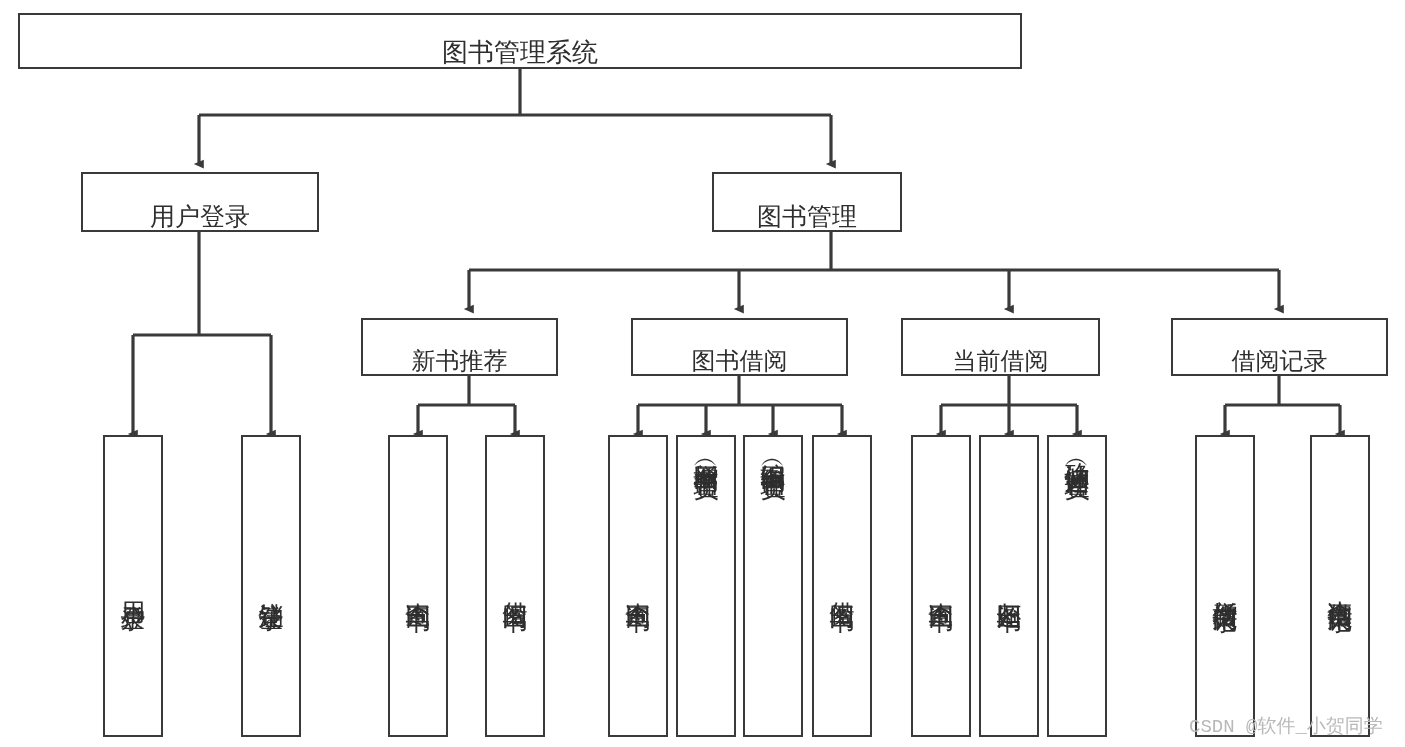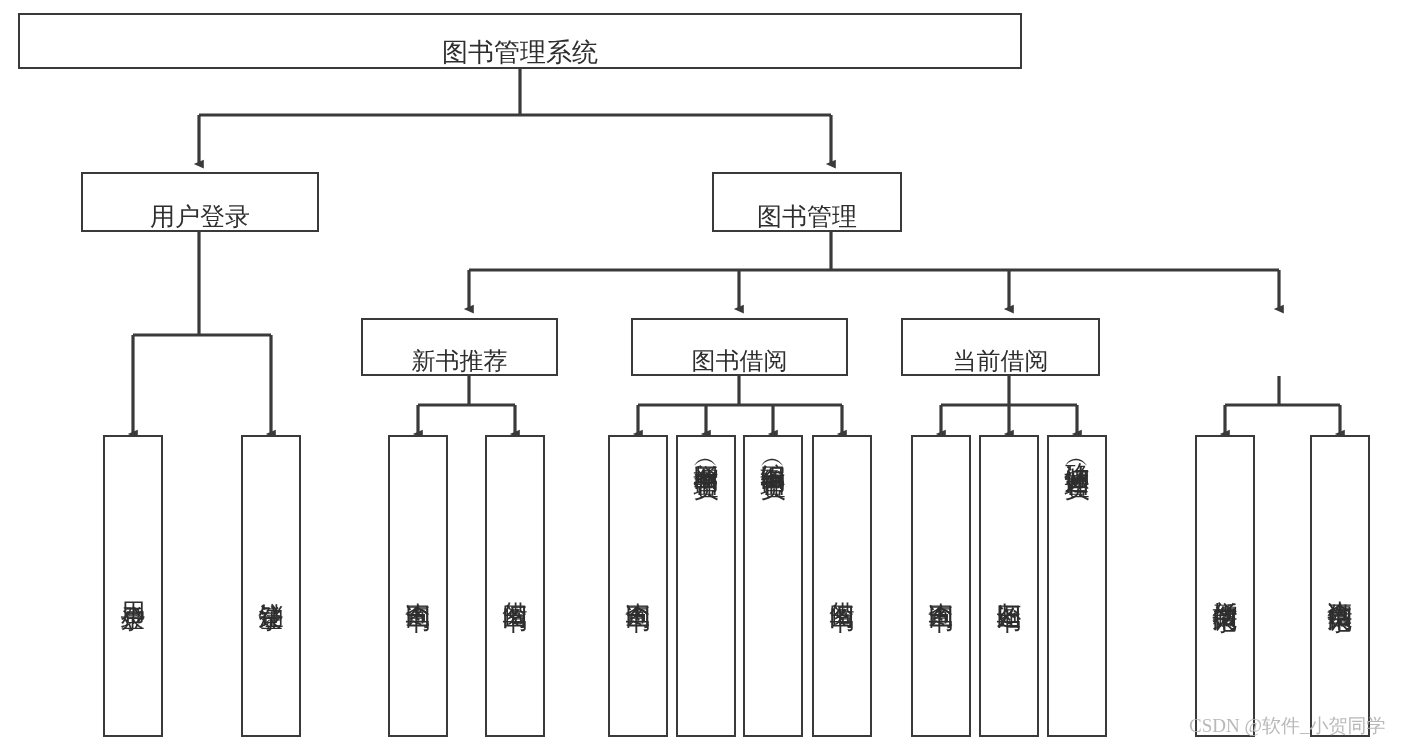--- a/index.html
+++ b/index.html
@@ -68,21 +68,21 @@
     padding-top: 0;
   }
   #watermark {
     position: absolute;
     left: 1189px;
     top: 713px;
     font-size: 19px;
     color: #b9b9b9;
     white-space: nowrap;
     z-index: 5;
-    font-family: Liberation Serif, serif;
+    font-family: Liberation Mono, monospace;
   }
 </style>
 </head>
 <body>
 
 <div id="canvas">
 
   <svg id="edges" viewBox="0 0 1405 747" xmlns="http://www.w3.org/2000/svg">
     <defs>
       <marker id="arrow" markerWidth="11" markerHeight="11" refX="4.6" refY="5.2" orient="auto" markerUnits="userSpaceOnUse">
@@ -146,20 +146,23 @@
 
   <div class="node node-l2" style="left:361px; top:318px; width:197px; height:58px;">
     <span class="label">新书推荐</span>
   </div>
   <div class="node node-l2" style="left:631px; top:318px; width:217px; height:58px;">
     <span class="label">图书借阅</span>
   </div>
   <div class="node node-l2" style="left:901px; top:318px; width:199px; height:58px;">
     <span class="label">当前借阅</span>
   </div>
+  <div class="node node-l2" style="left:1171px; top:318px; width:217px; height:58px;">
+    <span class="label">借阅记录</span>
+  </div>
 
   <div class="node node-leaf center-text" style="left:103px; top:435px; width:60px; height:302px;">
     <span class="label">用户登录</span>
   </div>
   <div class="node node-leaf center-text" style="left:241px; top:435px; width:60px; height:302px;">
     <span class="label">注销登录</span>
   </div>
 
   <div class="node node-leaf center-text" style="left:388px; top:435px; width:60px; height:302px;">
     <span class="label">查询图书</span>

